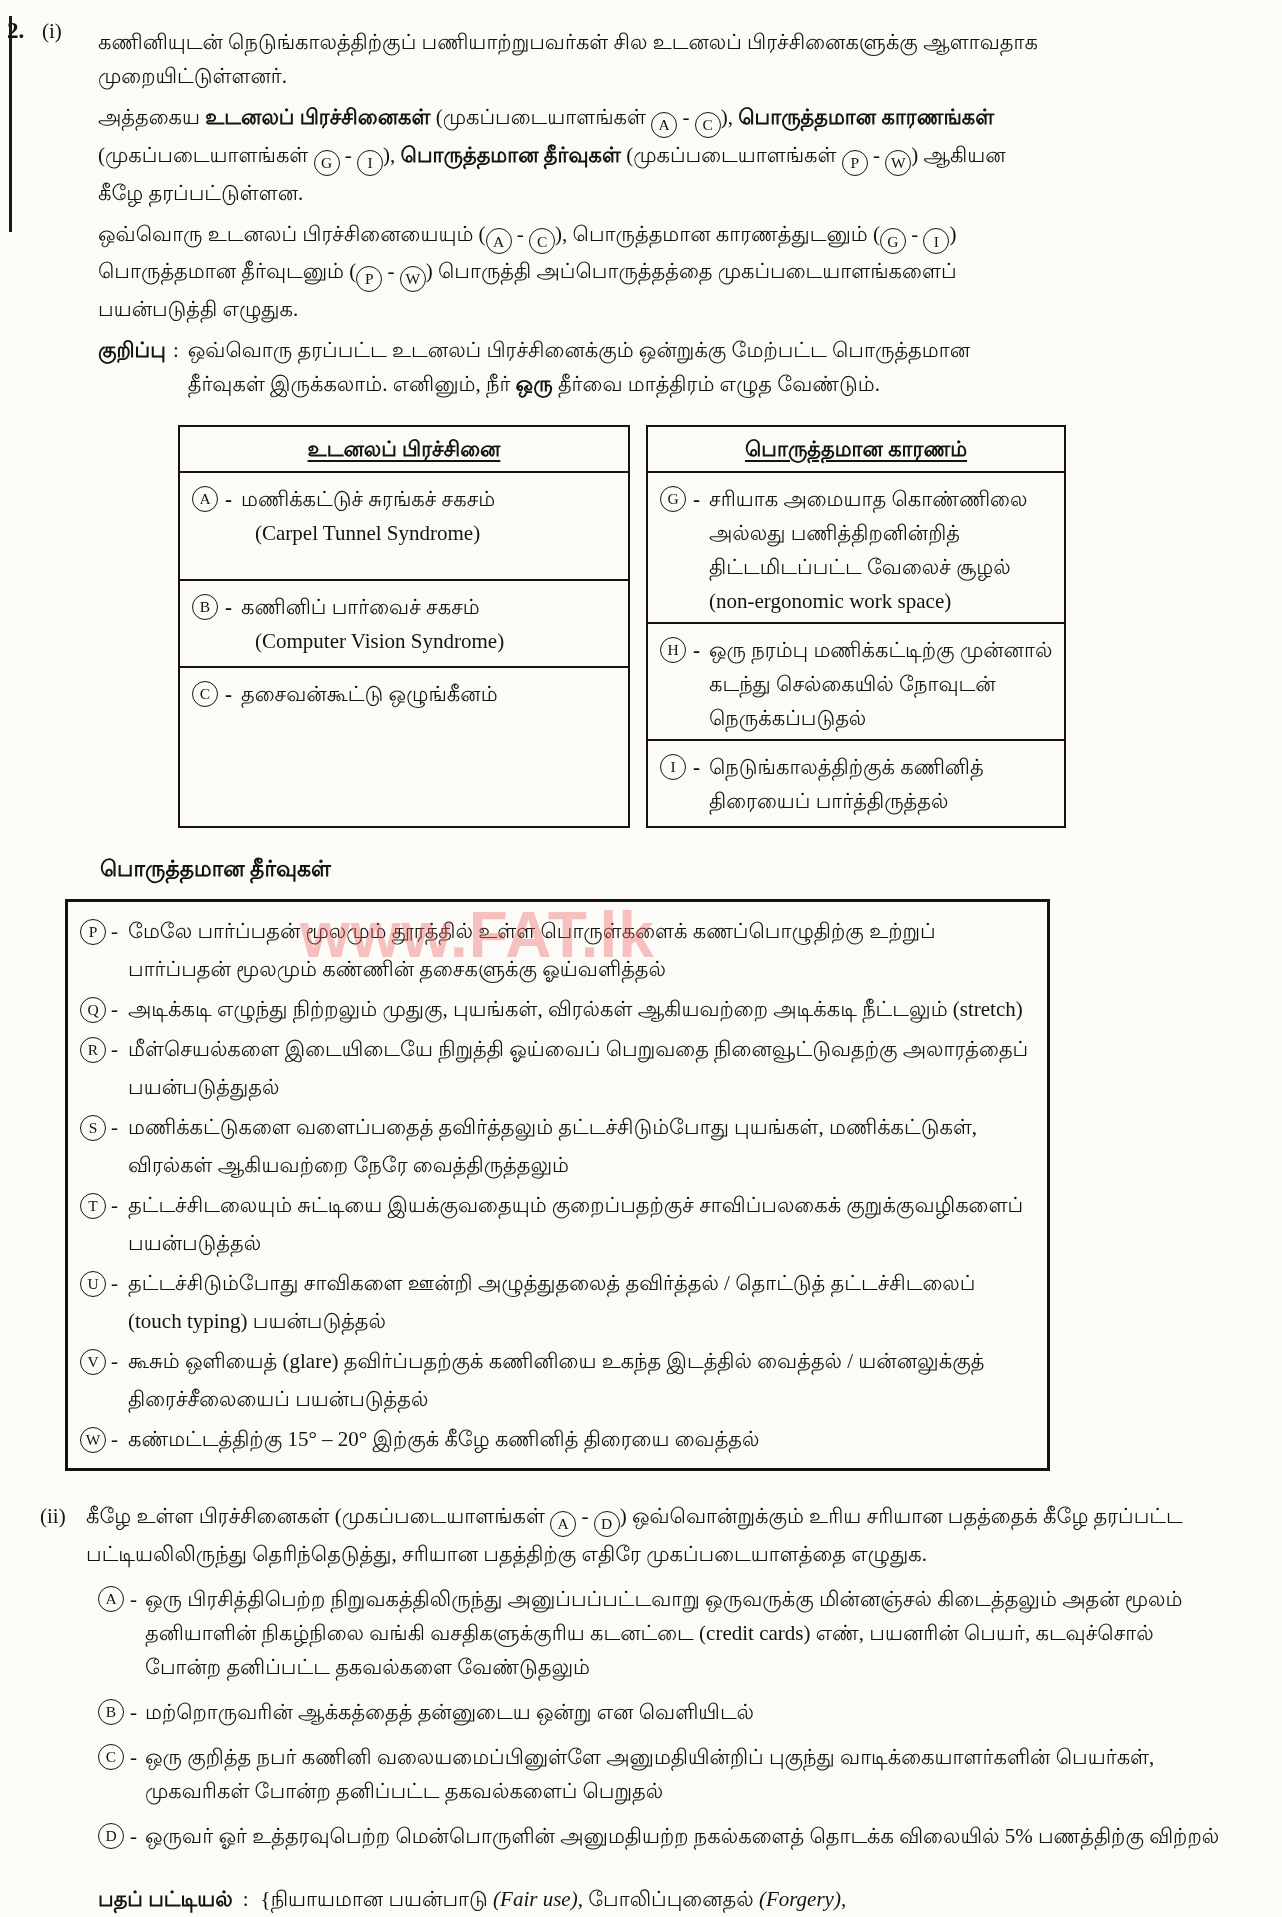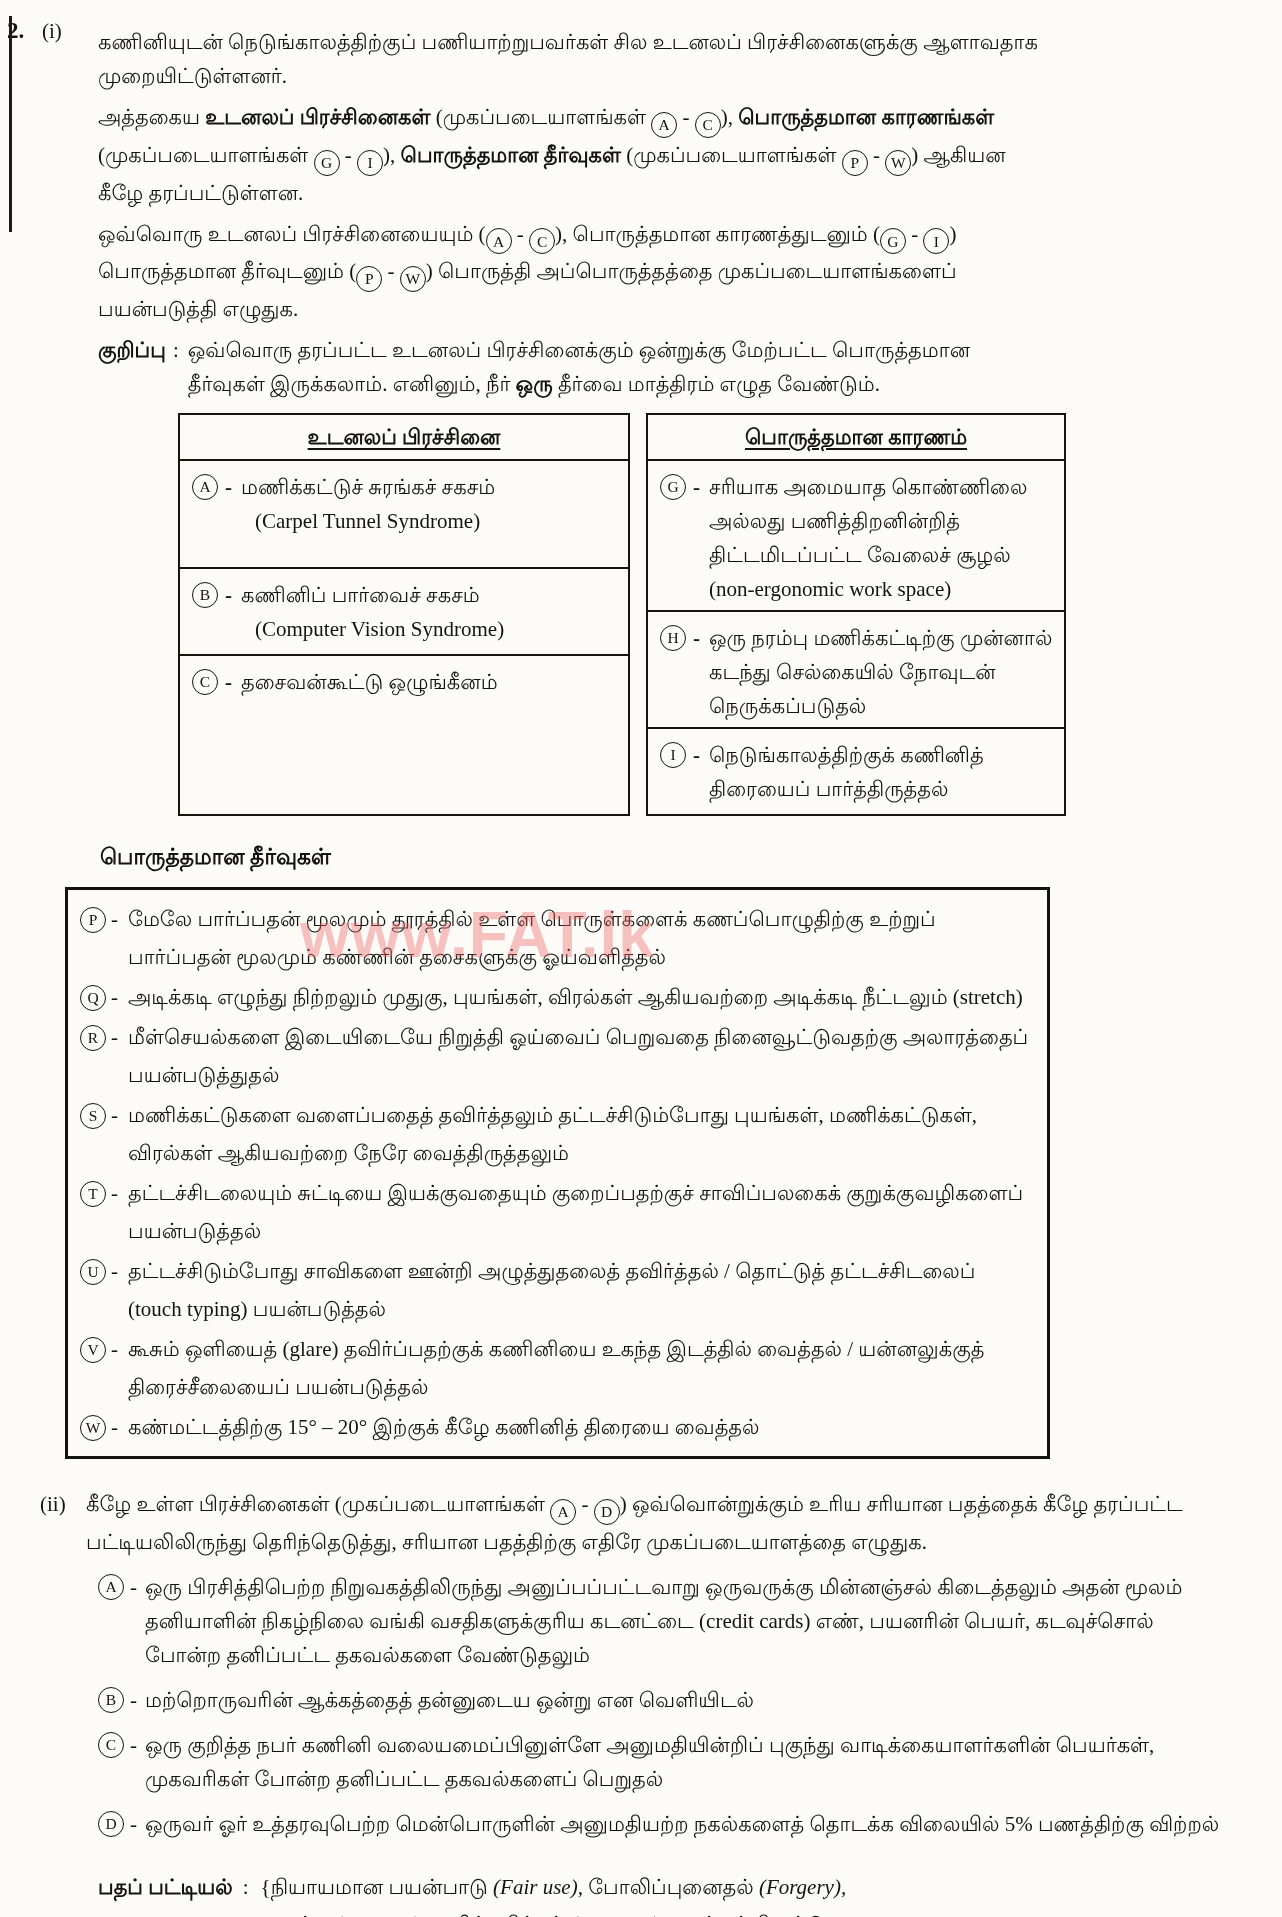--- a/index.html
+++ b/index.html
@@ -36,21 +36,21 @@
   .qnum{flex:none;width:38px;padding-left:7px;font-weight:bold;font-size:23px;box-sizing:border-box;}
   .qsub{flex:none;width:60px;padding-left:4px;box-sizing:border-box;}
   .qbody{width:950px;margin-top:11px;}
   .para{margin:0 0 7px 0;}
   .note{display:flex;margin-top:2px;}
   .note-label{flex:none;font-weight:bold;}
   .note-colon{flex:none;padding:0 9px 0 7px;}
   .note-text{flex:1;}
   
   .tables{display:flex;gap:16px;margin:12px 0 0 178px;}
-  .tbox{border:2.6px solid #17140e;box-sizing:border-box;background:#fcfbf7;}
+  .tbox{border:2.6px solid #17140e;box-sizing:border-box;background:#fcfbf7;margin-top:12px;}
   .tbox.left{width:452px;}
   .tbox.right{width:420px;}
   .thead{
     border-bottom:2.6px solid #17140e;
     height:44px;display:flex;align-items:center;justify-content:center;
     font-weight:bold;
   }
   .thead span{text-decoration:underline;text-underline-offset:4px;}
   .trow{display:flex;align-items:flex-start;padding:9px 8px 4px 12px;border-bottom:2.6px solid #17140e;box-sizing:border-box;}
   .trow:last-child{border-bottom:none;}

